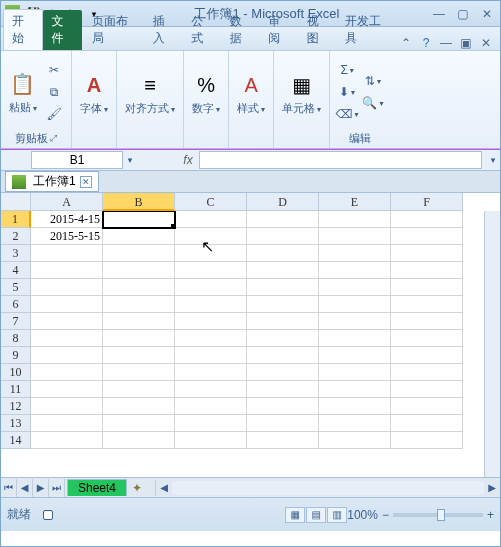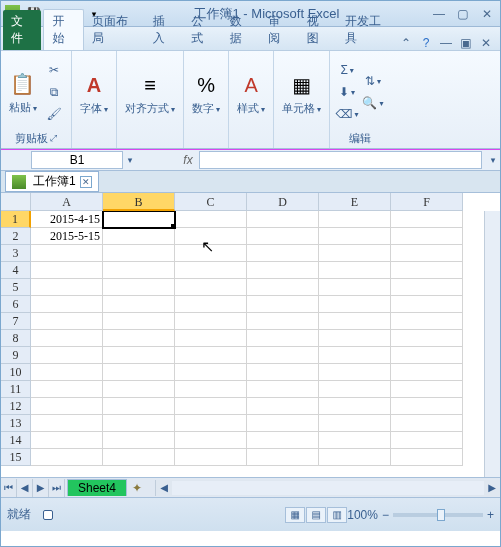--- a/index.html
+++ b/index.html
@@ -98,22 +98,22 @@
   </div>
   <div class="title">工作簿1 - Microsoft Excel</div>
   <div class="wincontrols">
     <span>—</span>
     <span>▢</span>
     <span>✕</span>
   </div>
 </div>
 
 <div class="tabs">
+  <div class="tab active">开始</div>
   <div class="tab file">文件</div>
-  <div class="tab active">开始</div>
   <div class="tab">页面布局</div>
   <div class="tab">插入</div>
   <div class="tab">公式</div>
   <div class="tab">数据</div>
   <div class="tab">审阅</div>
   <div class="tab">视图</div>
   <div class="tab">开发工具</div>
   <div class="help">
     <span>⌃</span>
     <span style="color:#2a6fc9;">?</span>
@@ -349,29 +349,20 @@
       </div>
       <div class="row">
         <div class="rowhead">14</div>
         <div class="cell"></div>
         <div class="cell"></div>
         <div class="cell"></div>
         <div class="cell"></div>
         <div class="cell"></div>
         <div class="cell"></div>
       </div>
-      <div class="row">
-        <div class="rowhead">15</div>
-        <div class="cell"></div>
-        <div class="cell"></div>
-        <div class="cell"></div>
-        <div class="cell"></div>
-        <div class="cell"></div>
-        <div class="cell"></div>
-      </div>
     </div>
   <div class="vscroll"></div>
   <div class="cursor-arrow">↖</div>
 </div>
 
 <div class="sheettabs">
   <div class="navbtns">
     <span>⏮</span>
     <span>◀</span>
     <span>▶</span>

